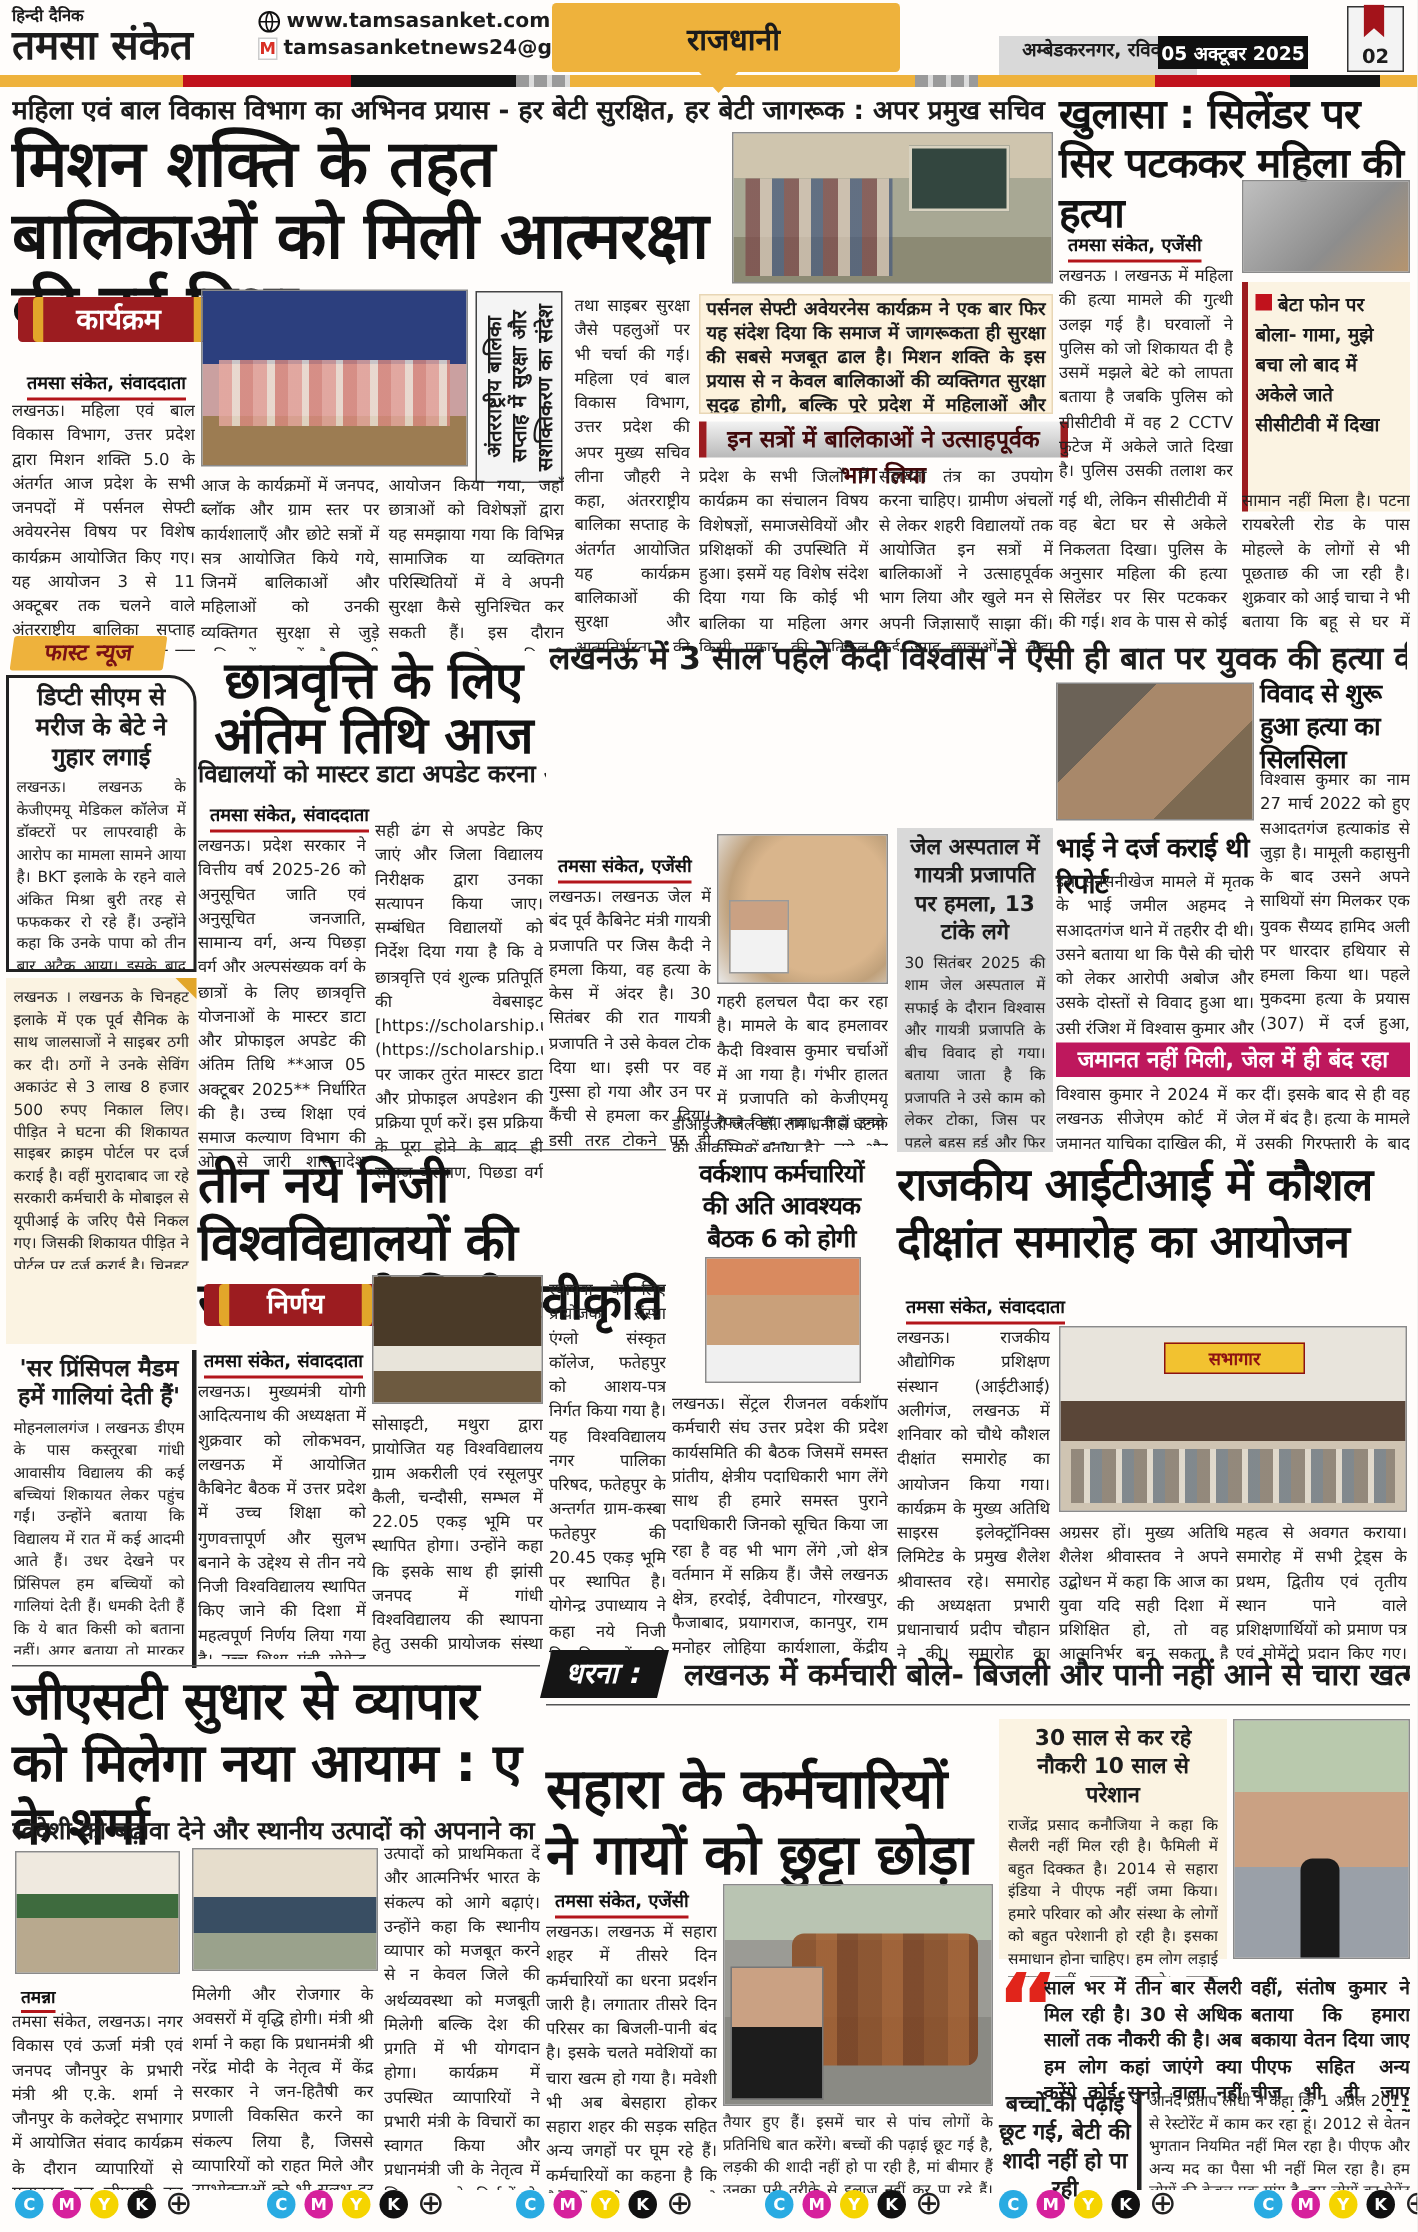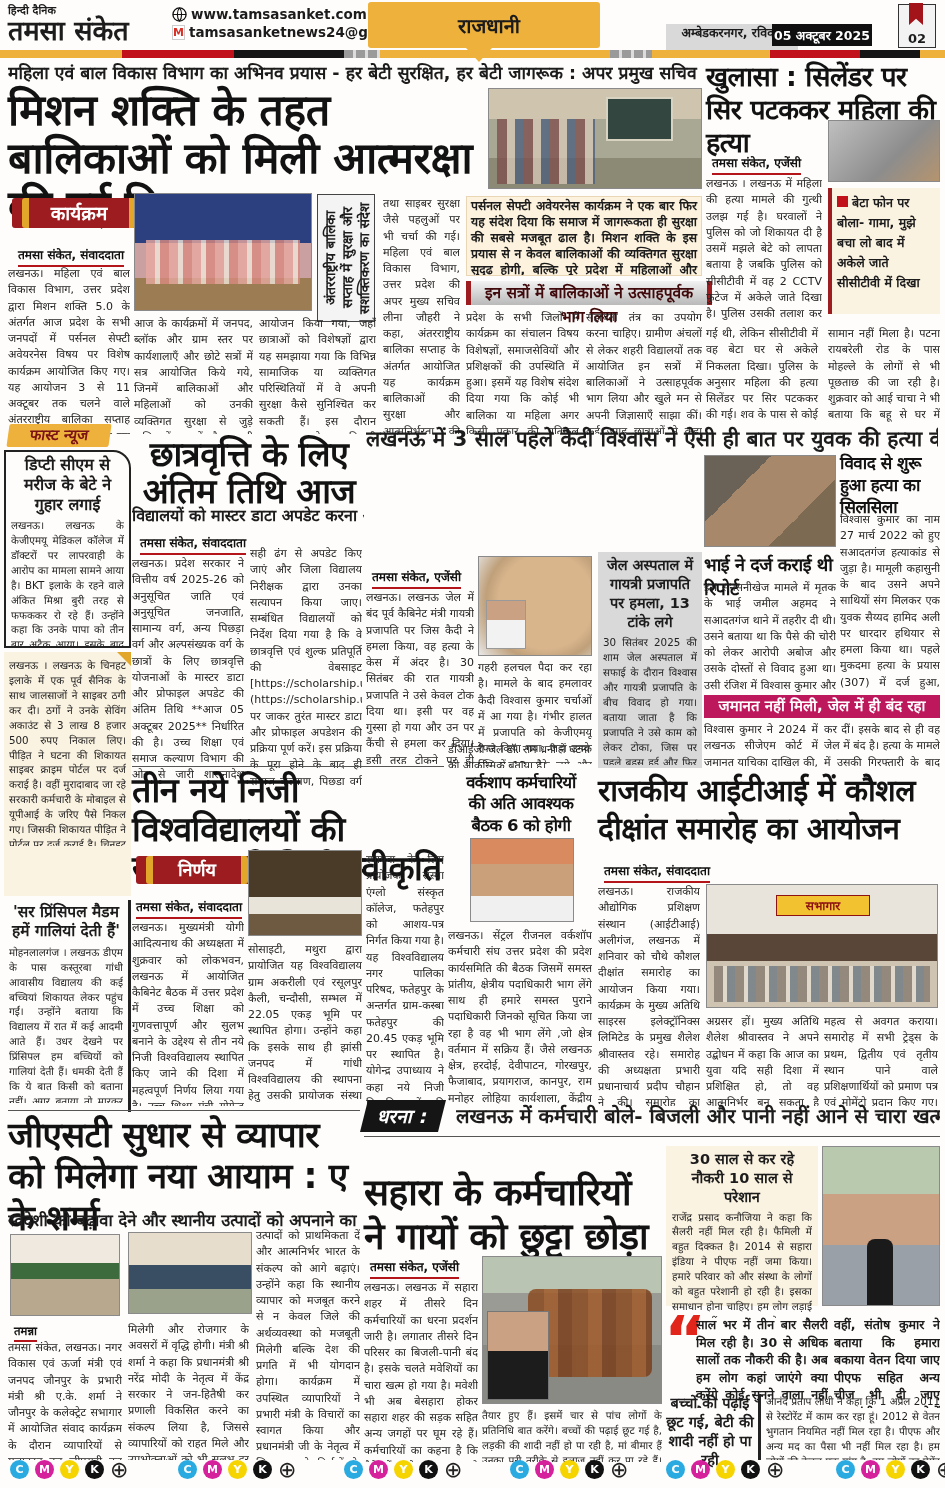--- a/index.html
+++ b/index.html
@@ -106,21 +106,21 @@
   <div class="abs bar-sub" style="left:466px;top:281px;width:236px;height:24px;font-size:15.5px;line-height:24px;">इन सत्रों में बालिकाओं ने उत्साहपूर्वक भाग लिया</div>
   <div class="abs body-txt" style="left:466px;top:310px;width:113px;height:124px;">प्रदेश के सभी जिलों में कार्यक्रम का संचालन विषय विशेषज्ञों, समाजसेवियों और प्रशिक्षकों की उपस्थिति में हुआ। इसमें यह विशेष संदेश दिया गया कि कोई भी बालिका या महिला अगर किसी प्रकार की प्रतिकूल स्थिति का सामना करती है तो उसे चुप न रहकर अपनी सुरक्षा के लिए आवश्यक कदम उठाने चाहिए और उपलब्ध सरकारी एवं सामाजिक</div>
   <div class="abs body-txt" style="left:586px;top:310px;width:116px;height:124px;">सहायता तंत्र का उपयोग करना चाहिए। ग्रामीण अंचलों से लेकर शहरी विद्यालयों तक आयोजित इन सत्रों में बालिकाओं ने उत्साहपूर्वक भाग लिया और खुले मन से अपनी जिज्ञासाएँ साझा कीं। कई जगह छात्राओं ने कहा कि इस प्रकार के प्रशिक्षण न केवल उन्हें आत्मविश्वास देते हैं बल्कि परिवार और समाज में भी सुरक्षा के प्रति सकारात्मक सोच विकसित करते हैं।</div>
 
   <div class="abs headline" style="left:706px;top:61px;width:232px;height:90px;font-size:27px;line-height:1.22;">खुलासा : सिलेंडर पर सिर पटककर महिला की हत्या</div>
   <div class="abs" style="left:712px;top:152px;">
     <span class="byline">तमसा संकेत, एजेंसी</span>
   </div>
   <div class="photo" style="left:828px;top:120px;width:112px;height:62px;background:linear-gradient(135deg,#bfbfbf,#8d8d8d 60%,#b5946e);"></div>
   <div class="abs body-txt" style="left:706px;top:176px;width:116px;height:146px;">लखनऊ । लखनऊ में महिला की हत्या मामले की गुत्थी उलझ गई है। घरवालों ने पुलिस को जो शिकायत दी है उसमें मझले बेटे को लापता बताया है जबकि पुलिस को सीसीटीवी में वह 2 CCTV फुटेज में अकेले जाते दिखा है। पुलिस उसकी तलाश कर रही है।</div>
-  <div class="abs beige" style="left:828px;top:188px;width:112px;height:126px;border-left:4px solid #9c1c20;padding:4px 5px;box-sizing:border-box;">
+  <div class="abs beige" style="left:828px;top:188px;width:112px;height:153px;border-left:4px solid #9c1c20;padding:4px 5px;box-sizing:border-box;">
     <span style="display:inline-block;width:11px;height:11px;background:#c1121c;margin-right:4px;"></span><span style="font-size:12.5px;font-weight:800;line-height:1.35;">बेटा फोन पर बोला- गामा, मुझे बचा लो बाद में अकेले जाते सीसीटीवी में दिखा</span>
   </div>
   <div class="abs body-txt cols2" style="left:706px;top:326px;width:234px;height:98px;">गई थी, लेकिन सीसीटीवी में वह बेटा घर से अकेले निकलता दिखा। पुलिस के अनुसार महिला की हत्या सिलेंडर पर सिर पटककर की गई। शव के पास से कोई सामान नहीं मिला है। पटना रायबरेली रोड के पास मोहल्ले के लोगों से भी पूछताछ की जा रही है। शुक्रवार को आई चाचा ने भी बताया कि बहू से घर में विवाद होता रहता था। घर के आसपास लगे सीसीटीवी खंगाले जा रहे हैं। बेटा फोन पर बोला था कि मुझे बचा लो, इसके बाद से उसका फोन बंद है। पुलिस का कहना है कि जिससे भी अहम सुराग मिलेगा, जल्द ही मामले का खुलासा कर दिया जाएगा। पहले घर और अस्पताल की जानकारी जुटाई जा रही है।</div>
 
   <div class="abs tagyellow" style="left:8px;top:424px;width:102px;height:23px;font-size:15px;line-height:23px;">फास्ट न्यूज</div>
   <div class="abs" style="left:4px;top:450px;width:127px;height:198px;border:2px solid #222;border-radius:0 18px 0 0;padding:3px 5px;box-sizing:border-box;">
     <div style="font-size:16px;font-weight:800;text-align:center;line-height:1.25;">डिप्टी सीएम से मरीज के बेटे ने गुहार लगाई</div>
     <div class="body-sm" style="height:128px;margin-top:3px;">लखनऊ। लखनऊ के केजीएमयू मेडिकल कॉलेज में डॉक्टरों पर लापरवाही के आरोप का मामला सामने आया है। BKT इलाके के रहने वाले अंकित मिश्रा बुरी तरह से फफककर रो रहे हैं। उन्होंने कहा कि उनके पापा को तीन बार अटैक आया। इसके बाद भागकर केजीएमयू पहुंचे। उन्होंने आरोप लगाते हुए कहा कि इस दौरान 1 घंटे तक डॉक्टर लॉबी में उनके पास तक भी नहीं गए।</div>
   </div>
   <div class="abs beige" style="left:4px;top:652px;width:127px;height:244px;padding:3px 5px;box-sizing:border-box;">

